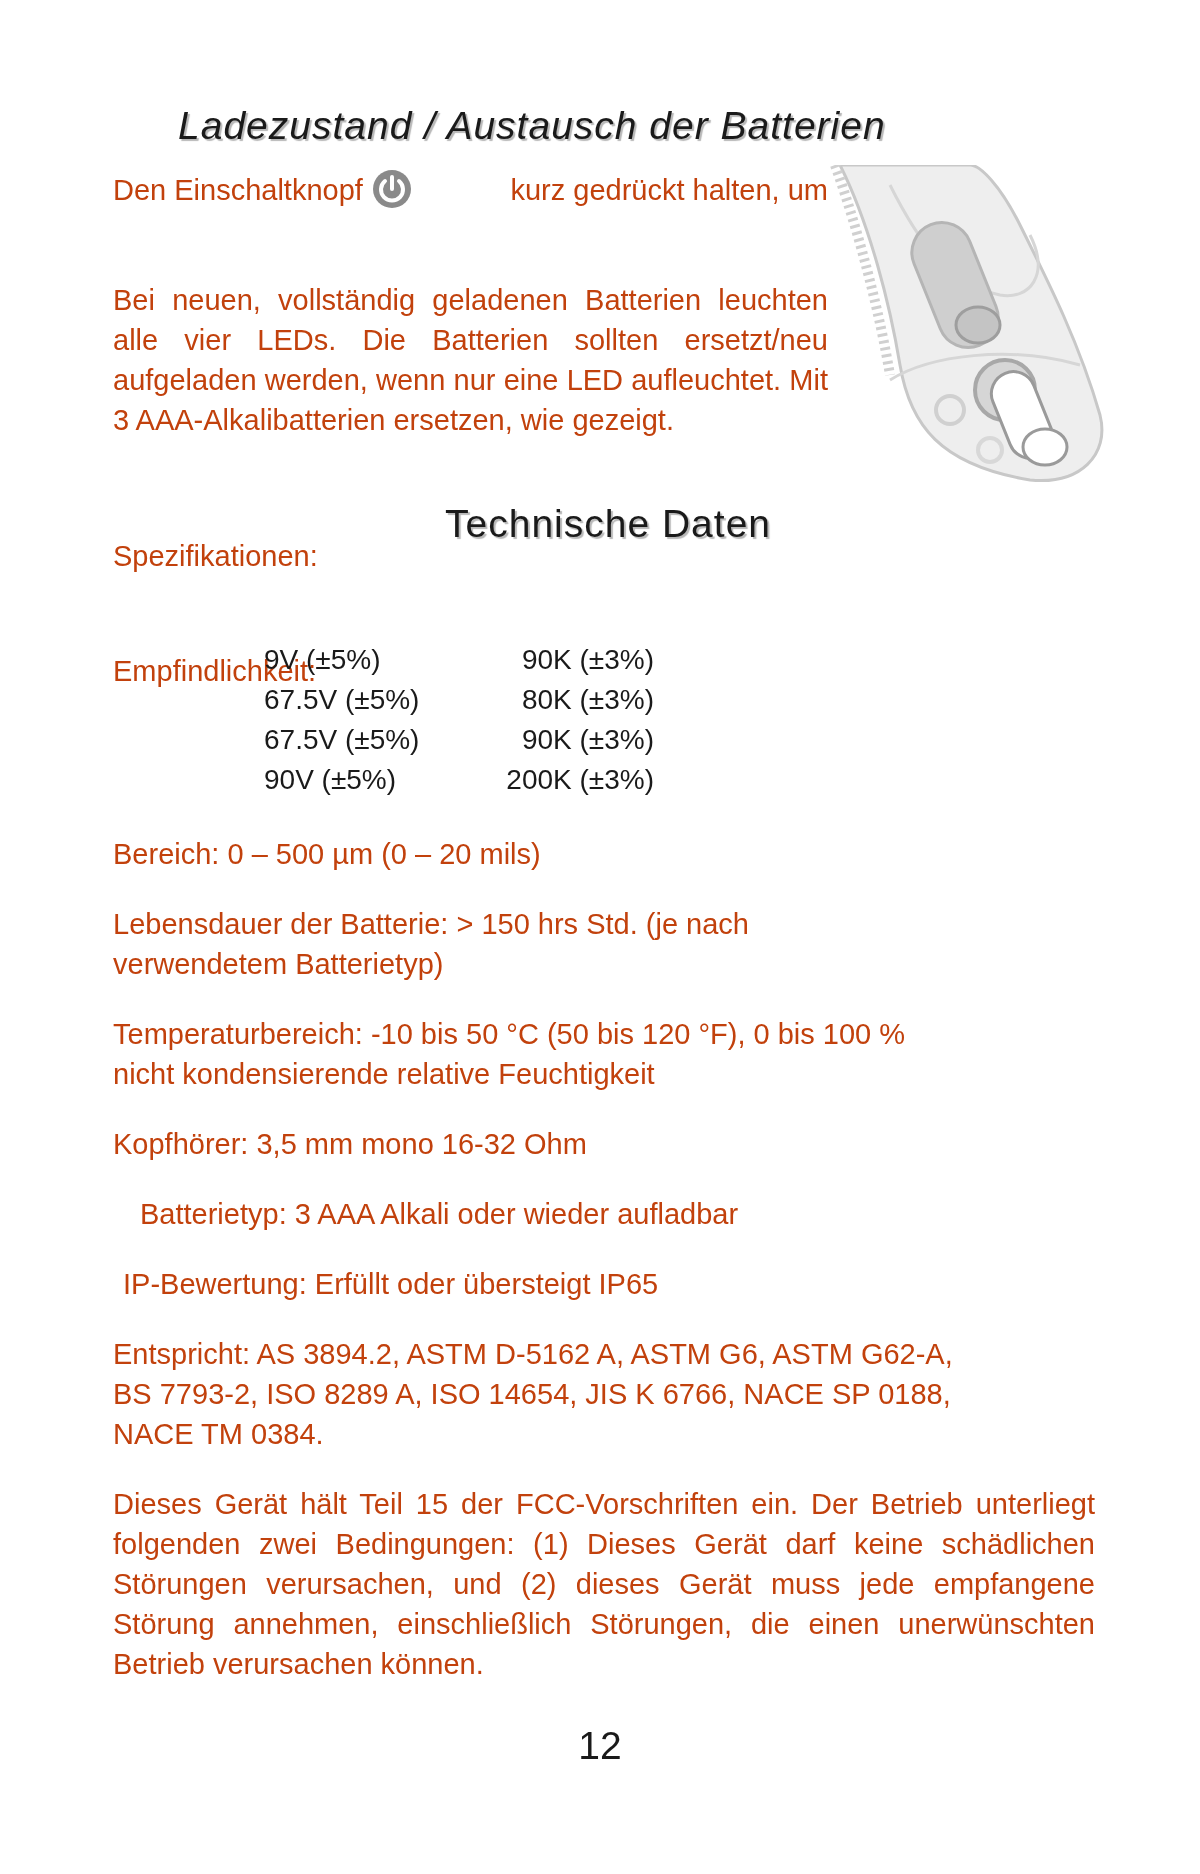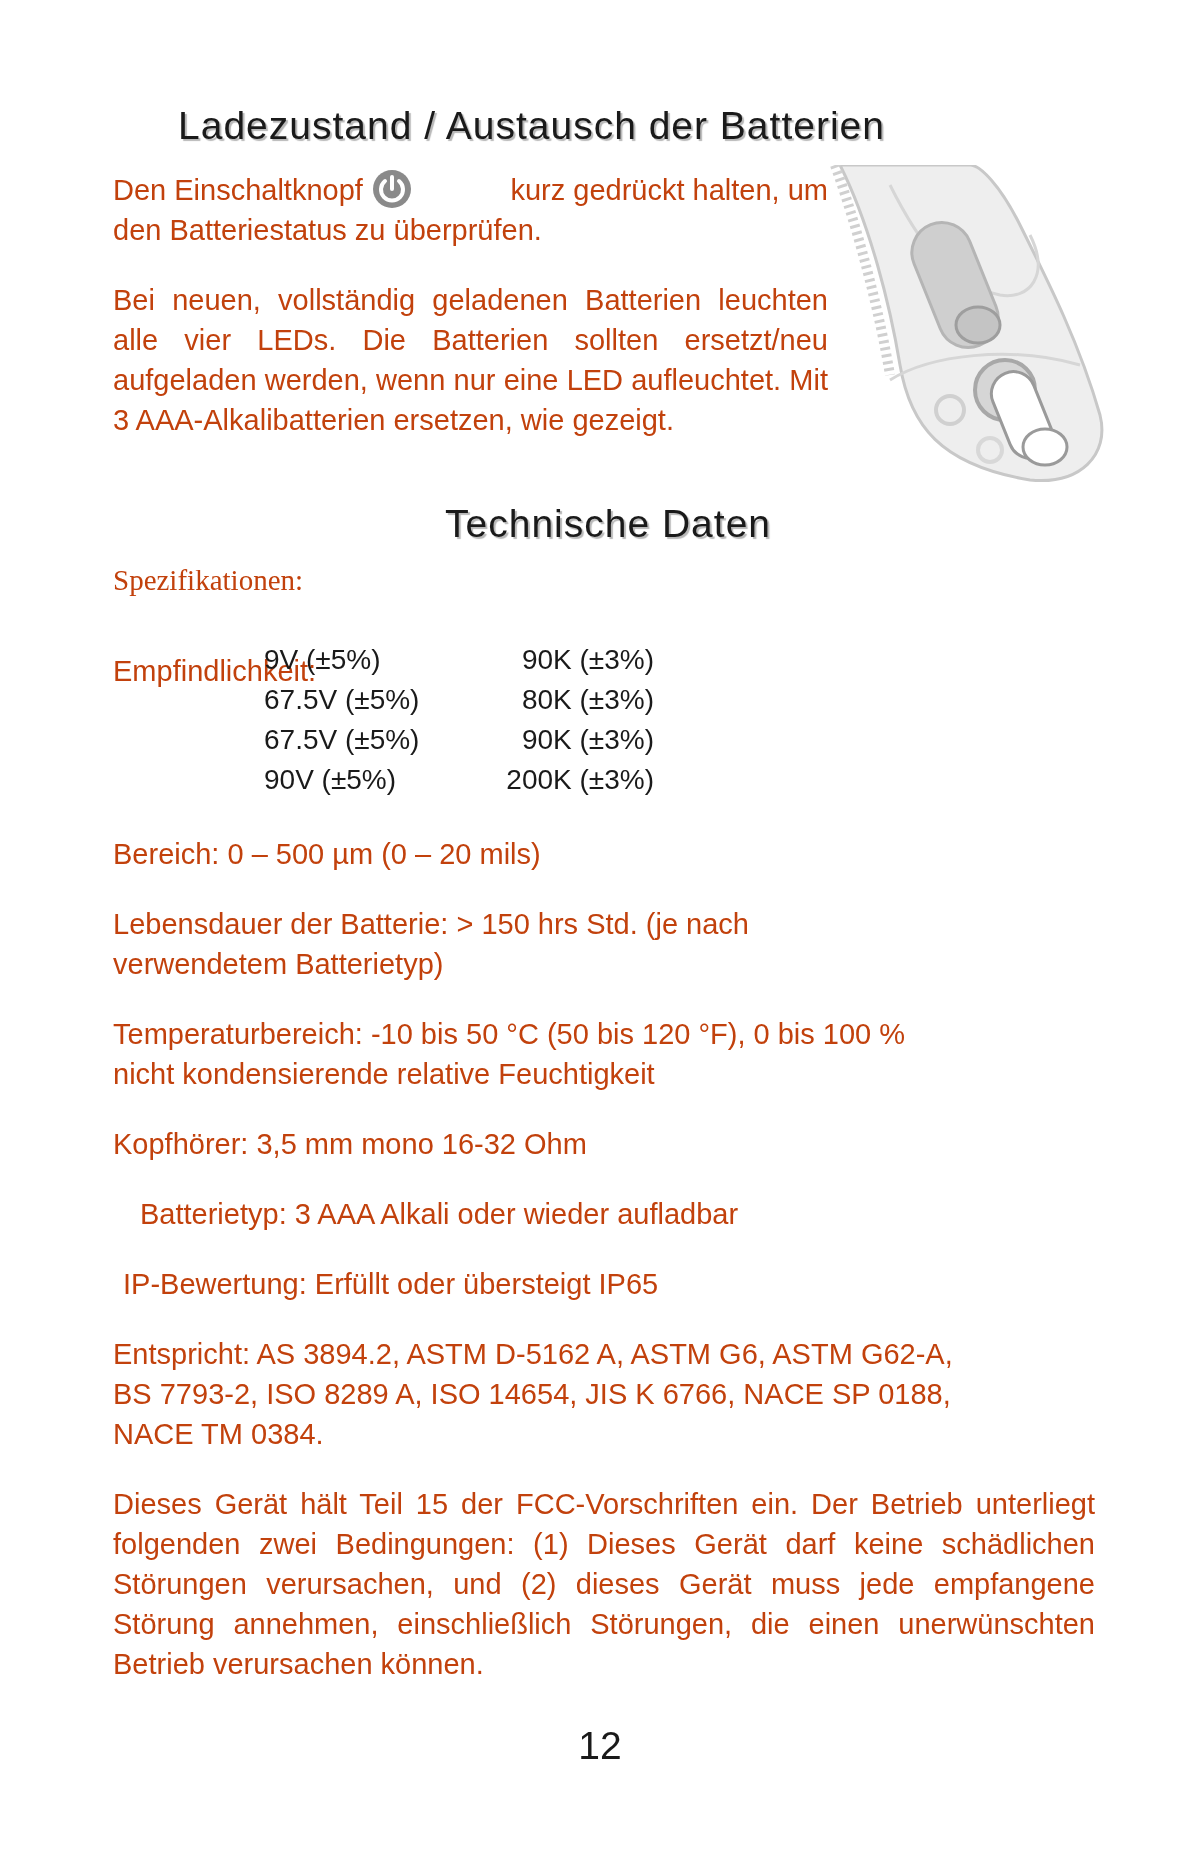--- a/index.html
+++ b/index.html
@@ -14,34 +14,33 @@
   .power svg { position:absolute; left:0; top:0; }
   .spec-row { position:absolute; font-size:28px; white-space:nowrap; }
   .col-a { position:absolute; left:264px; }
   .col-b { position:absolute; right:546px; text-align:left; }
   .illus { position:absolute; left:830px; top:165px; width:290px; height:320px; }
   .pagenum { position:absolute; left:0; width:1200px; top:1724px; text-align:center; font-size:39px; }
 </style>
 </head>
 <body>
 
-<div class="h" style="left:178px; top:104px;">Ladezustand / Austausch der Batterien</div>
+<div class="h" style="left:178px; top:104px;font-style:italic;">Ladezustand / Austausch der Batterien</div>
 
 <div class="p" style="top:170px; width:715px;">
   <div style="display:flex; justify-content:space-between; align-items:center;">
     <span><span>Den Einschaltknopf</span>
     <span class="power">
       <svg width="38" height="38" viewBox="0 0 38 38">
         <path d="M12 11 A11 11 0 1 0 26 11" fill="none" stroke="#ffffff" stroke-width="4" stroke-linecap="round"></path>
         <line x1="19" y1="7" x2="19" y2="19" stroke="#ffffff" stroke-width="4" stroke-linecap="round"></line>
       </svg>
     </span></span>
     <span>kurz gedrückt halten, um</span>
   </div>
-  <div>den Batteriestatus zu überprüfen.</div>
 </div>
 
 <div class="p just" style="top:280px; width:715px;">Bei neuen, vollständig geladenen Batterien leuchten alle vier LEDs. Die Batterien sollten ersetzt/neu aufgeladen werden, wenn nur eine LED aufleuchtet. Mit 3 AAA-Alkalibatterien ersetzen, wie gezeigt.</div>
 
 <div class="illus">
   <svg width="290" height="320" viewBox="0 0 290 320">
     <path d="M10 0 C40 60 60 140 70 200 C80 260 110 300 200 315 C250 320 280 290 270 250 C250 180 220 120 190 60 C170 20 150 0 140 0 Z" fill="#eeeeee" stroke="#c8c8c8" stroke-width="3"></path>
     <path d="M5 0 C30 70 50 150 60 210" fill="none" stroke="#d0d0d0" stroke-width="10" stroke-dasharray="3 4"></path>
     <path d="M60 20 C90 80 120 120 170 130 C200 135 220 110 200 70" fill="none" stroke="#d6d6d6" stroke-width="3"></path>
     <path d="M60 215 C100 190 180 180 250 200" fill="none" stroke="#d6d6d6" stroke-width="3"></path>
@@ -50,21 +49,21 @@
     <circle cx="175" cy="225" r="30" fill="#d6d6d6" stroke="#a8a8a8" stroke-width="4"></circle>
     <rect x="170" y="205" width="44" height="90" rx="22" transform="rotate(-22 192 250)" fill="#ffffff" stroke="#9a9a9a" stroke-width="3"></rect>
     <ellipse cx="215" cy="282" rx="22" ry="18" fill="#ffffff" stroke="#9a9a9a" stroke-width="3"></ellipse>
     <circle cx="120" cy="245" r="14" fill="none" stroke="#d0d0d0" stroke-width="4"></circle>
     <circle cx="160" cy="285" r="12" fill="none" stroke="#d8d8d8" stroke-width="4"></circle>
   </svg>
 </div>
 
 <div class="h" style="left:410px; top:502px;margin-left:35px;">Technische Daten</div>
 
-<div class="p" style="top:560px;font-family:Liberation Serif, serif;">Spezifikationen:</div>
+<div class="p" style="top:536px;">Spezifikationen:</div>
 <div class="p" style="top:604px;margin-top:47px;">Empfindlichkeit:</div>
 
 <div class="spec-row" style="top:644px; left:0; width:1200px; height:40px;">
   <span class="col-a">9V (±5%)</span>
   <span class="col-b">90K (±3%)</span>
 </div>
 <div class="spec-row" style="top:684px; left:0; width:1200px; height:40px;">
   <span class="col-a">67.5V (±5%)</span>
   <span class="col-b">80K (±3%)</span>
 </div>

